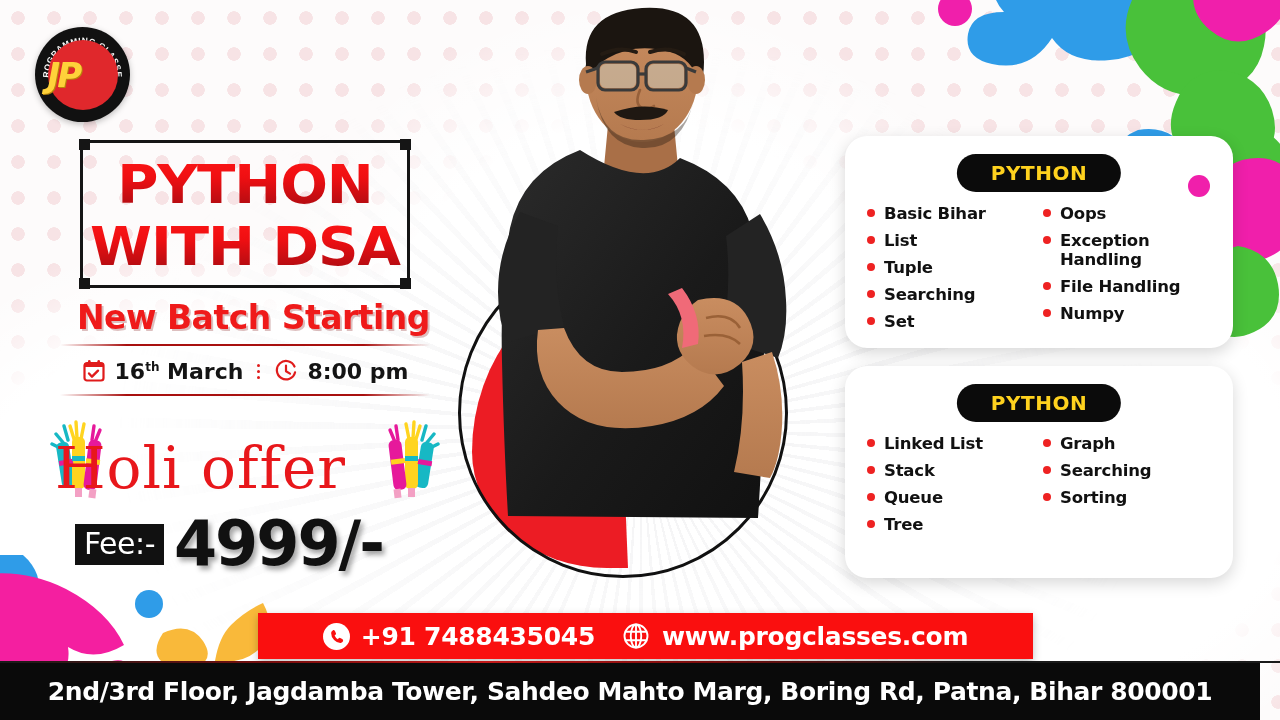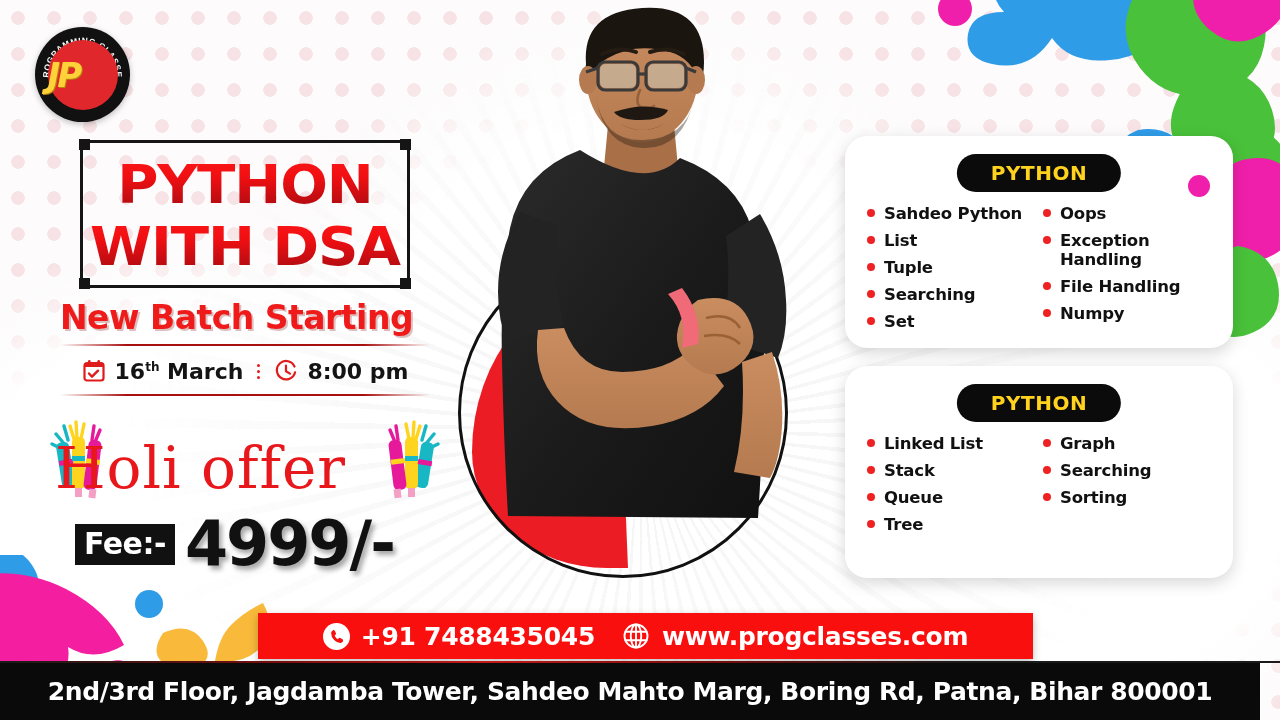--- a/index.html
+++ b/index.html
@@ -69,21 +69,21 @@
   .title-line{
     font-family:"DejaVu Sans",sans-serif;font-weight:bold;
     font-size:53px;line-height:62px;text-align:center;letter-spacing:-1px;
     background:linear-gradient(180deg,#ff1717 0%,#ef0f12 38%,#9d0b12 100%);
     -webkit-background-clip:text;background-clip:text;color:transparent;
     -webkit-text-fill-color:transparent;
     transform:scaleX(1.06);
   }
   .title-wrap{padding-top:11px;}
   .subtitle{
-    position:absolute;left:60px;top:298px;width:370px;text-align:left;
+    position:absolute;left:60px;top:298px;width:370px;text-align:right;
     font-family:"DejaVu Sans",sans-serif;font-weight:bold;font-size:33px;
     color:#ef1a1a;letter-spacing:-.5px;
     text-shadow:2px 2px 0 rgba(120,0,0,.25);
   }
   .rule{
     position:absolute;left:60px;width:370px;height:2px;
     background:linear-gradient(90deg,rgba(170,10,10,0),#a8100f 18%,#a8100f 82%,rgba(170,10,10,0));
   }
   .rule.top{top:344px;} .rule.bot{top:394px;}
   .meta{
@@ -102,21 +102,21 @@
   .holi-text{
     font-family:"DejaVu Serif",serif;font-size:58px;color:#e8171b;
     letter-spacing:1px;line-height:1;
   }
   .pichkari{position:absolute;top:0;width:60px;height:85px;}
   .fee-row{
     position:absolute;left:75px;top:508px;width:380px;height:72px;
     display:flex;align-items:center;gap:10px;
   }
   .fee-label{
-    background:#111;color:#fff;font-family:"DejaVu Sans",sans-serif;font-weight:bold;
+    background:#111;color:#fff;font-family:"DejaVu Sans",sans-serif;font-weight:normal;
     font-size:30px;padding:2px 9px 4px 9px;letter-spacing:-.5px;
   }
   .fee-amount{
     font-family:"DejaVu Sans",sans-serif;font-weight:bold;font-size:62px;color:#111;
     letter-spacing:-2px;text-shadow:3px 4px 5px rgba(0,0,0,.35);line-height:1;
   }
   
   .person-wrap{position:absolute;left:430px;top:0;width:420px;height:600px;}
   .circle-ring{
     position:absolute;left:28px;top:248px;width:330px;height:330px;border-radius:50%;
@@ -390,21 +390,21 @@
     </svg>
   </div>
 
   
   <div class="card card1">
     <div class="pill">PYTHON</div>
     <div class="cols">
       <div class="col left">
         <div class="li">
             <span class="bullet"></span>
-            <span>Sahdeo Python</span>
+            <span>Basic Bihar</span>
           </div>
         <div class="li">
             <span class="bullet"></span>
             <span>List</span>
           </div>
         <div class="li">
             <span class="bullet"></span>
             <span>Tuple</span>
           </div>
         <div class="li">

